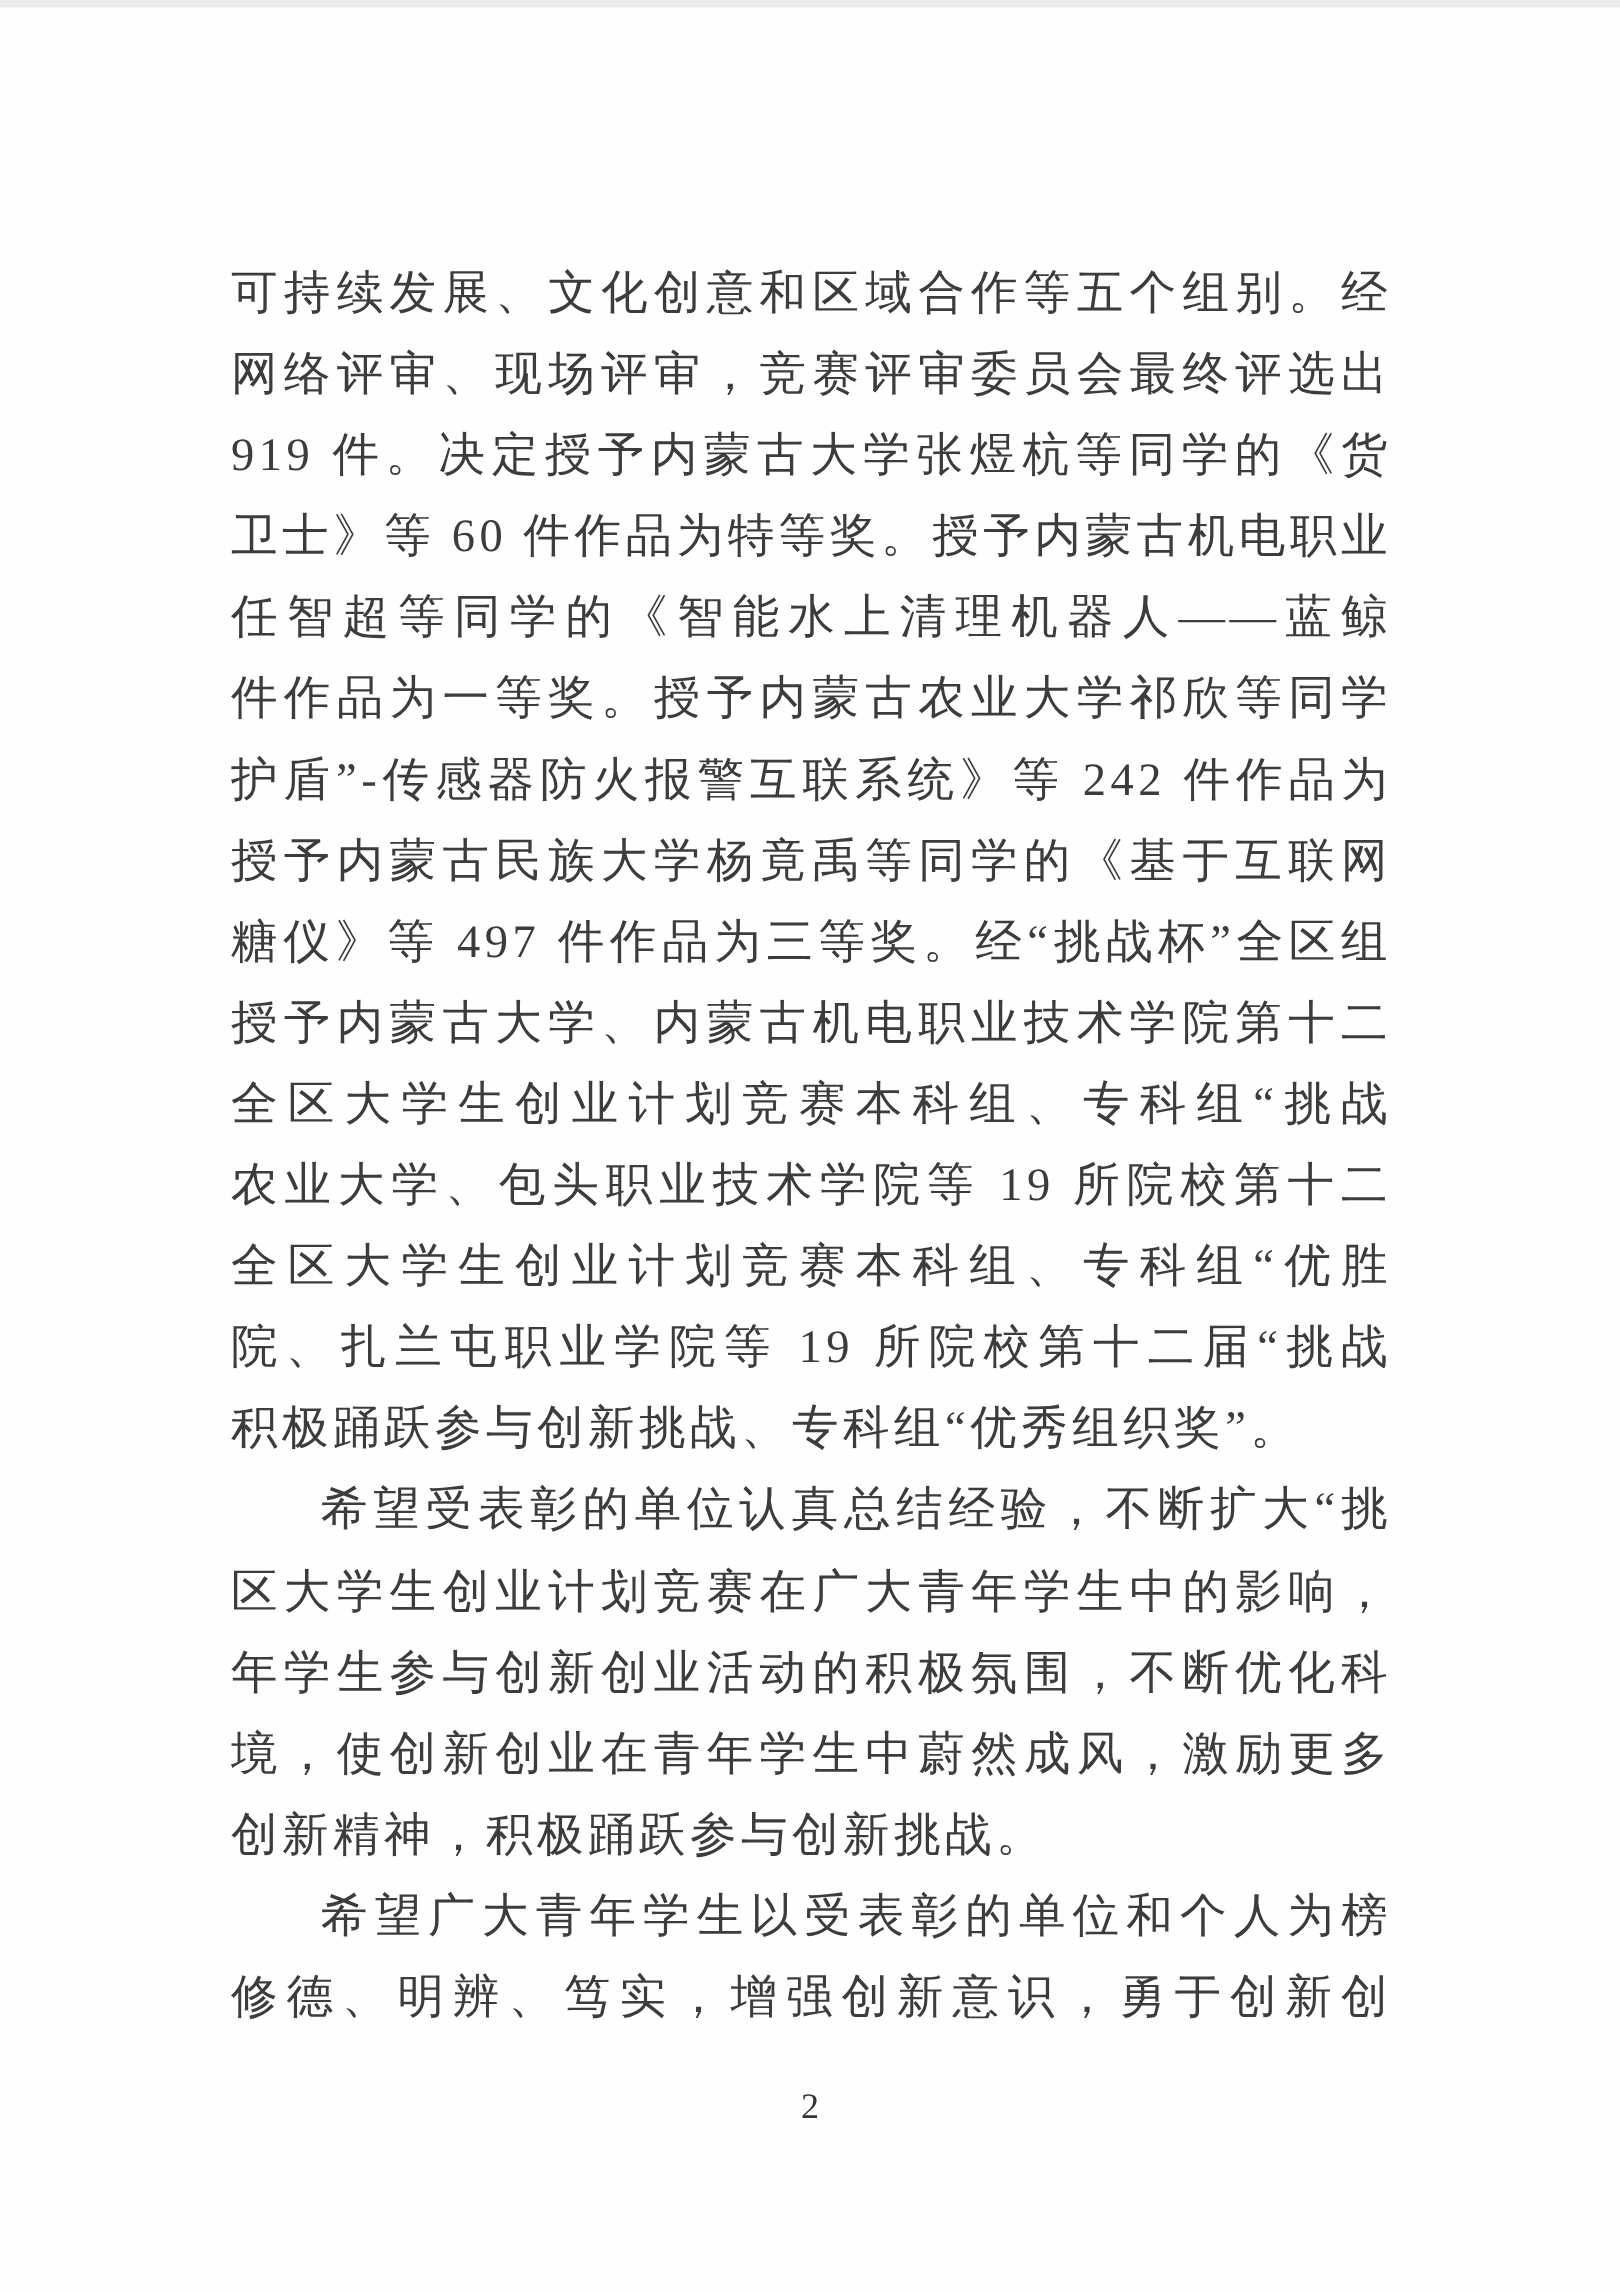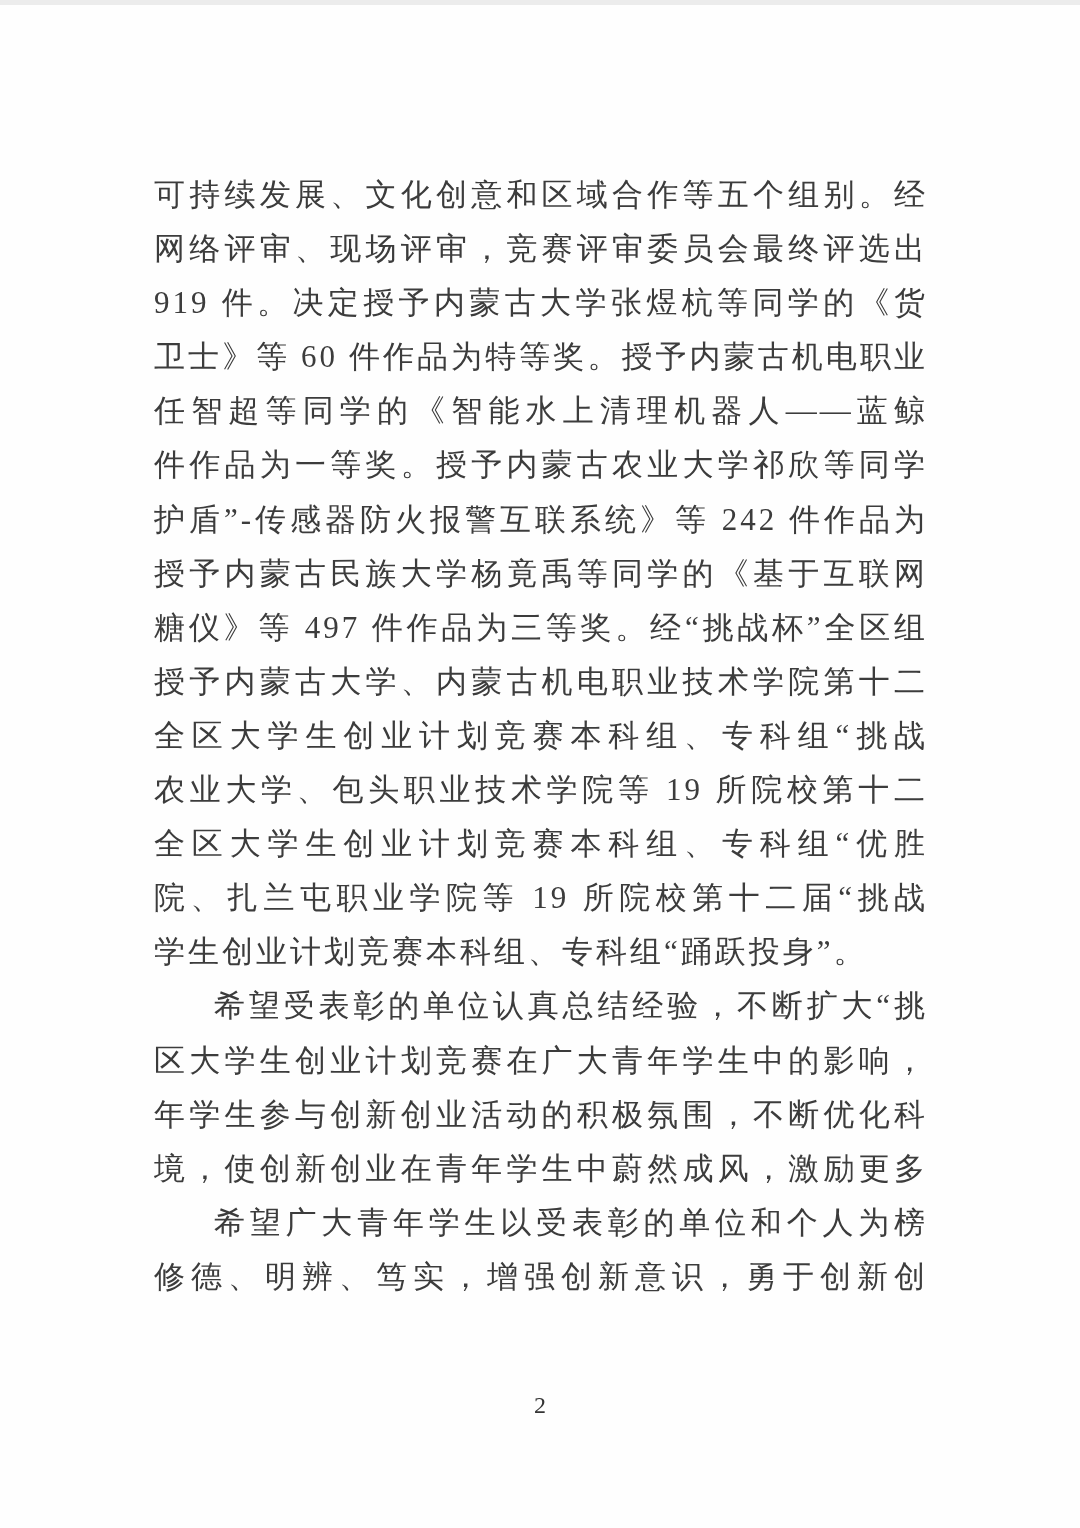--- a/index.html
+++ b/index.html
@@ -77,23 +77,24 @@
     <div class="line">任智超等同学的《智能水上清理机器人——蓝鲸灵》等 120</div>
     <div class="line">件作品为一等奖。授予内蒙古农业大学祁欣等同学的《“绿林</div>
     <div class="line">护盾”-传感器防火报警互联系统》等 242 件作品为二等奖。</div>
     <div class="line">授予内蒙古民族大学杨竟禹等同学的《基于互联网+的无创血</div>
     <div class="line">糖仪》等 497 件作品为三等奖。经“挑战杯”全区组委会评审，</div>
     <div class="line">授予内蒙古大学、内蒙古机电职业技术学院第十二届“挑战杯”</div>
     <div class="line">全区大学生创业计划竞赛本科组、专科组“挑战杯”；内蒙古</div>
     <div class="line">农业大学、包头职业技术学院等 19 所院校第十二届“挑战杯”</div>
     <div class="line">全区大学生创业计划竞赛本科组、专科组“优胜杯”；赤峰学</div>
     <div class="line">院、扎兰屯职业学院等 19 所院校第十二届“挑战杯”全区大</div>
-    <div class="line short">学生创业计划竞赛本科组、专科组“踊跃投身”。</div>
+    <div class="line short">积极踊跃参与创新挑战、专科组“优秀组织奖”。</div>
     <div class="line indent">希望受表彰的单位认真总结经验，不断扩大“挑战杯”全</div>
     <div class="line">区大学生创业计划竞赛在广大青年学生中的影响，大力营造青</div>
     <div class="line">年学生参与创新创业活动的积极氛围，不断优化科技创新环</div>
     <div class="line">境，使创新创业在青年学生中蔚然成风，激励更多的青年弘扬</div>
+    <div class="line short">创新精神，积极踊跃参与创新挑战。</div>
     <div class="line indent">希望广大青年学生以受表彰的单位和个人为榜样，勤学、</div>
     <div class="line">修德、明辨、笃实，增强创新意识，勇于创新创造，踊跃投身</div>
   </div>
 
   <div class="page-num">2</div>
 </div>
 
 </body></html>

